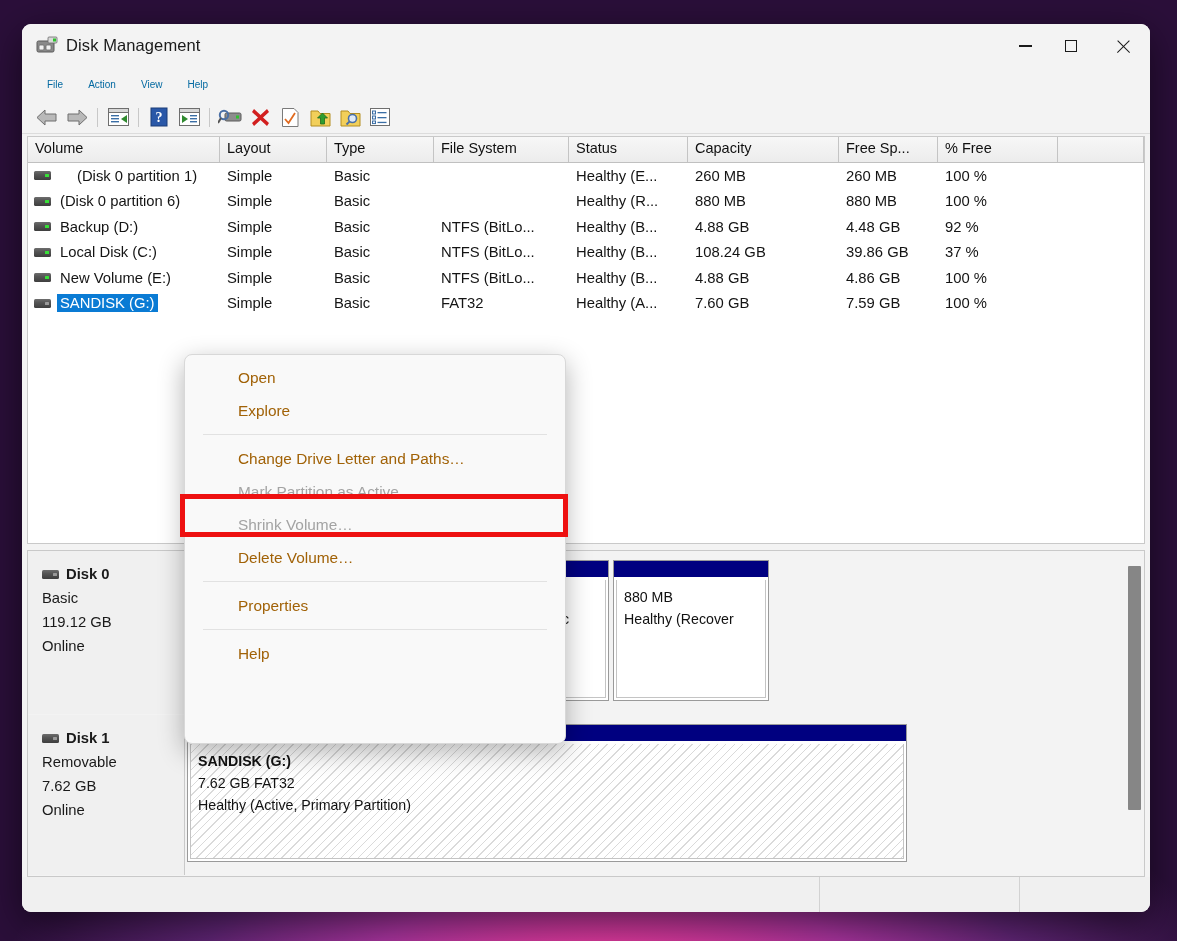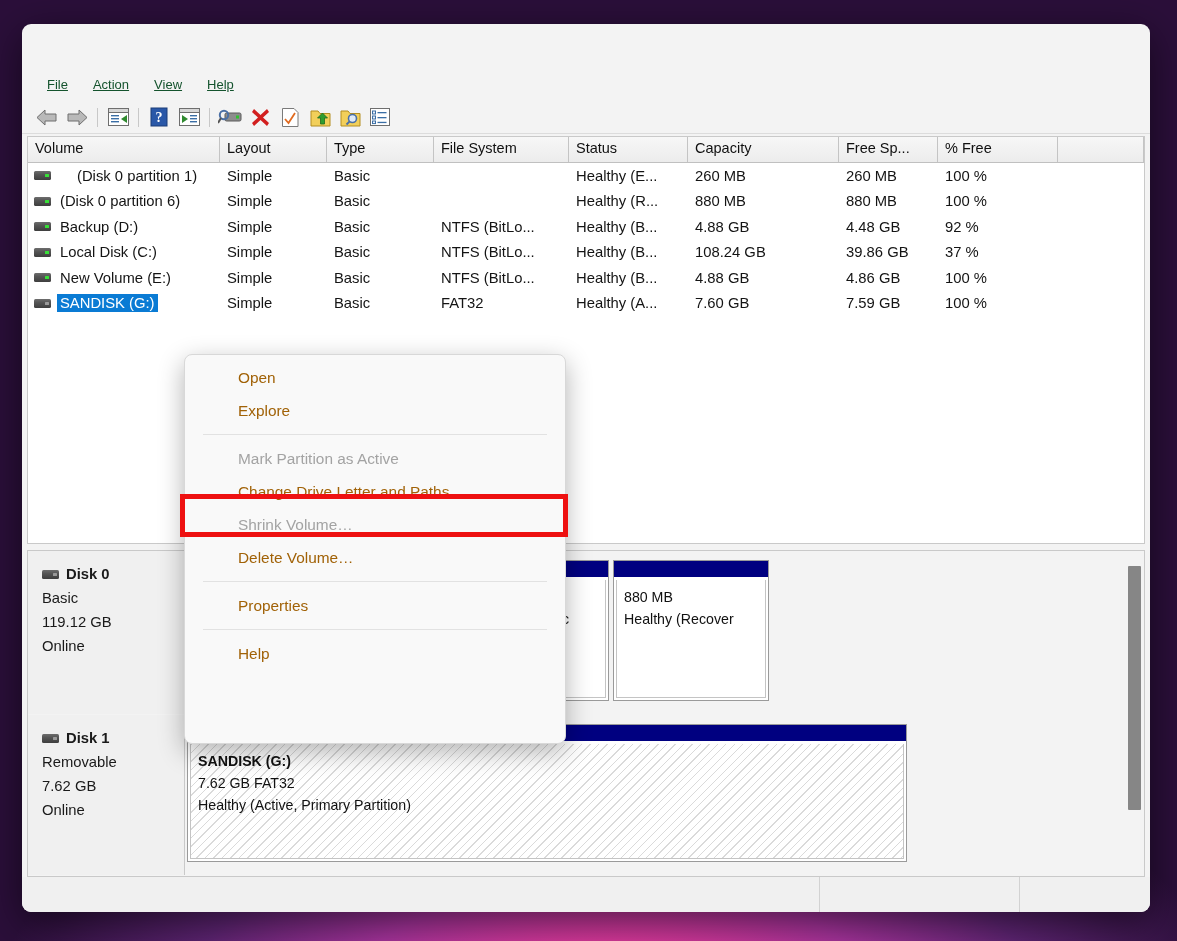--- a/index.html
+++ b/index.html
@@ -57,22 +57,22 @@
   .wbtn .glyph-close:before { transform: rotate(45deg); }
   .wbtn .glyph-close:after  { transform: rotate(-45deg); }
 
   
   .menubar {
     position: absolute; left: 0; top: 44px; width: 100%; height: 33px;
     background: #f3f3f3;
   }
   .menubar-inner { display: flex; align-items: center; height: 33px; padding-left: 14px; }
   .menu-item {
-    font-size: 13px; color: #14532d;
-    padding: 3px 11px; margin-right: 3px; border-radius: 3px; text-decoration: underline;
+    font-size: 10px; color: #0369a1;
+    padding: 3px 11px; margin-right: 3px; border-radius: 3px;
   }
 
   
   .toolbar {
     position: absolute; left: 0; top: 77px; width: 100%; height: 33px;
     background: #f3f3f3;
     border-bottom: 1px solid #dcdcdc;
     display: flex; align-items: center; padding-left: 10px;
   }
   .tb { width: 30px; height: 26px; display: flex; align-items: center; justify-content: center; }
@@ -221,20 +221,43 @@
     border: 5px solid #ee1111;
     z-index: 50;
     pointer-events: none;
   }
 </style>
 </head>
 <body>
 
 <div class="window">
 
+  <div class="titlebar">
+    <span class="title-icon">
+      <svg width="22" height="20" viewBox="0 0 22 20">
+        <rect x="1" y="5" width="17" height="11" rx="1.5" fill="#8a8a8a" stroke="#5b5b5b" stroke-width="1"></rect>
+        <rect x="3" y="9" width="5" height="5" rx="1" fill="#f2f2f2" stroke="#6a6a6a" stroke-width=".8"></rect>
+        <rect x="10" y="9" width="5" height="5" rx="1" fill="#f2f2f2" stroke="#6a6a6a" stroke-width=".8"></rect>
+        <rect x="12" y="1" width="9" height="6" rx="1" fill="#d9d9d9" stroke="#6a6a6a" stroke-width=".8"></rect>
+        <rect x="17" y="2.5" width="3" height="3" fill="#2fc22f"></rect>
+      </svg>
+    </span>
+    <span class="title-text">Disk Management</span>
+    <div class="wbtns">
+      <div class="wbtn">
+          <span class="glyph-min"></span>
+        </div>
+      <div class="wbtn">
+          <span class="glyph-max"></span>
+        </div>
+      <div class="wbtn wide">
+          <span class="glyph-close"></span>
+        </div>
+    </div>
+  </div>
 
   <div class="menubar">
     <div class="menubar-inner">
       <div class="menu-item">File</div>
       <div class="menu-item">Action</div>
       <div class="menu-item">View</div>
       <div class="menu-item">Help</div>
     </div>
   </div>
 
@@ -504,22 +527,22 @@
   <div class="statusbar">
     <div class="sb-cell a"></div>
     <div class="sb-cell b"></div>
     <div class="sb-cell c"></div>
   </div>
 
   <div class="ctxmenu" id="ctxmenu">
       <div class="ci">Open</div>
       <div class="ci">Explore</div>
       <div class="csep"></div>
+      <div class="ci">Change Drive Letter and Paths…</div>
       <div class="ci disabled">Mark Partition as Active</div>
-      <div class="ci">Change Drive Letter and Paths…</div>
       <div class="ci disabled">Shrink Volume…</div>
       <div class="ci">Delete Volume…</div>
       <div class="csep"></div>
       <div class="ci">Properties</div>
       <div class="csep"></div>
       <div class="ci">Help</div>
     </div>
   <div class="redbox"></div>
 </div>
 

